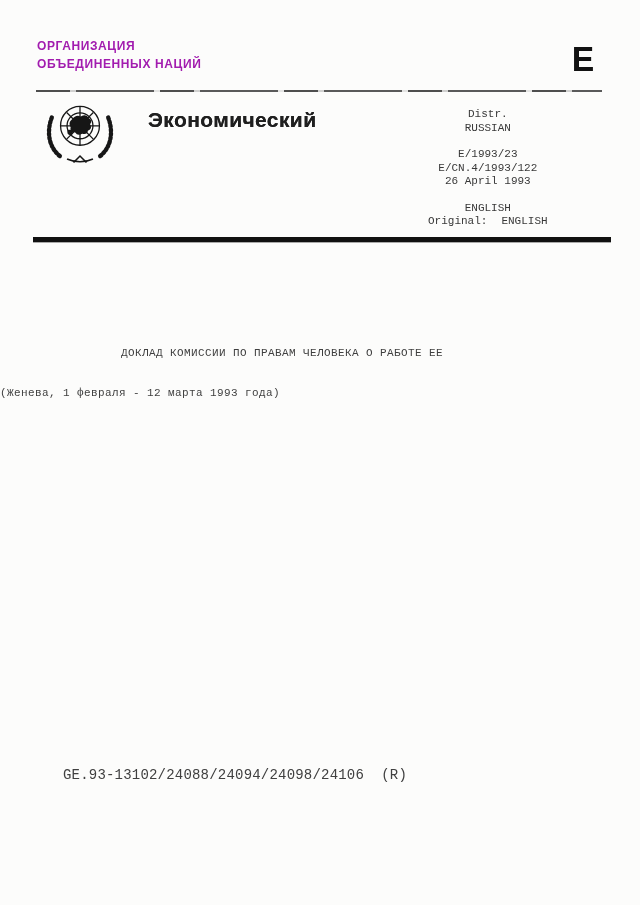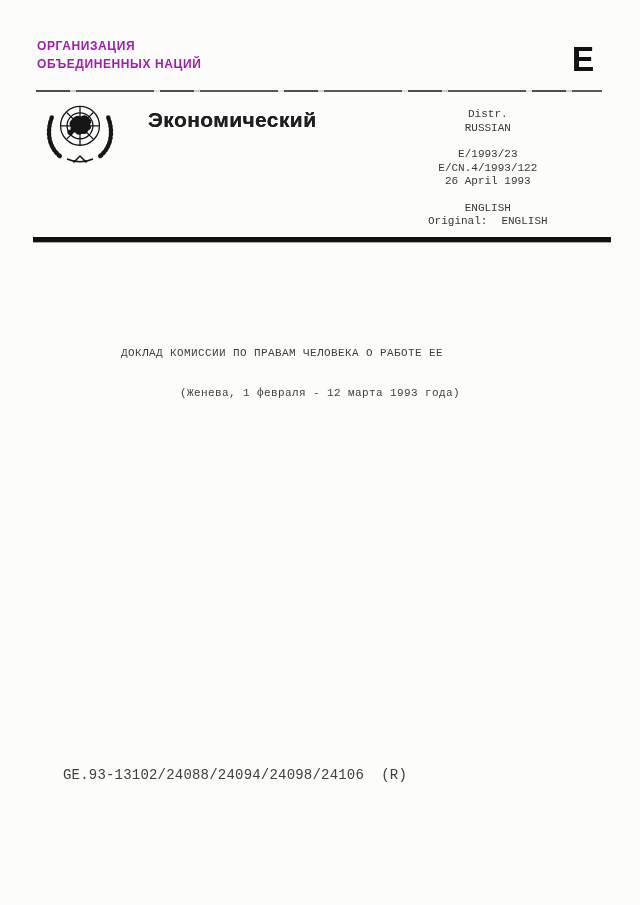--- a/index.html
+++ b/index.html
@@ -64,21 +64,21 @@
   }
   
   .doc-title{
     position:absolute;left:0;top:346px;width:564px;
     font-size:11px;line-height:15.5px;
     letter-spacing:0.4px;
     color:#3f3f3f;
   }
   .doc-subtitle{
     position:absolute;left:0;top:387px;width:640px;
-    text-align:center;
+    text-align:left;
     font-size:11px;letter-spacing:0.4px;
     color:#3f3f3f;
   }
   
   .footer-code{
     position:absolute;left:63px;top:767px;
     font-size:14px;letter-spacing:0.2px;
     color:#404040;
     white-space:pre;
   }

